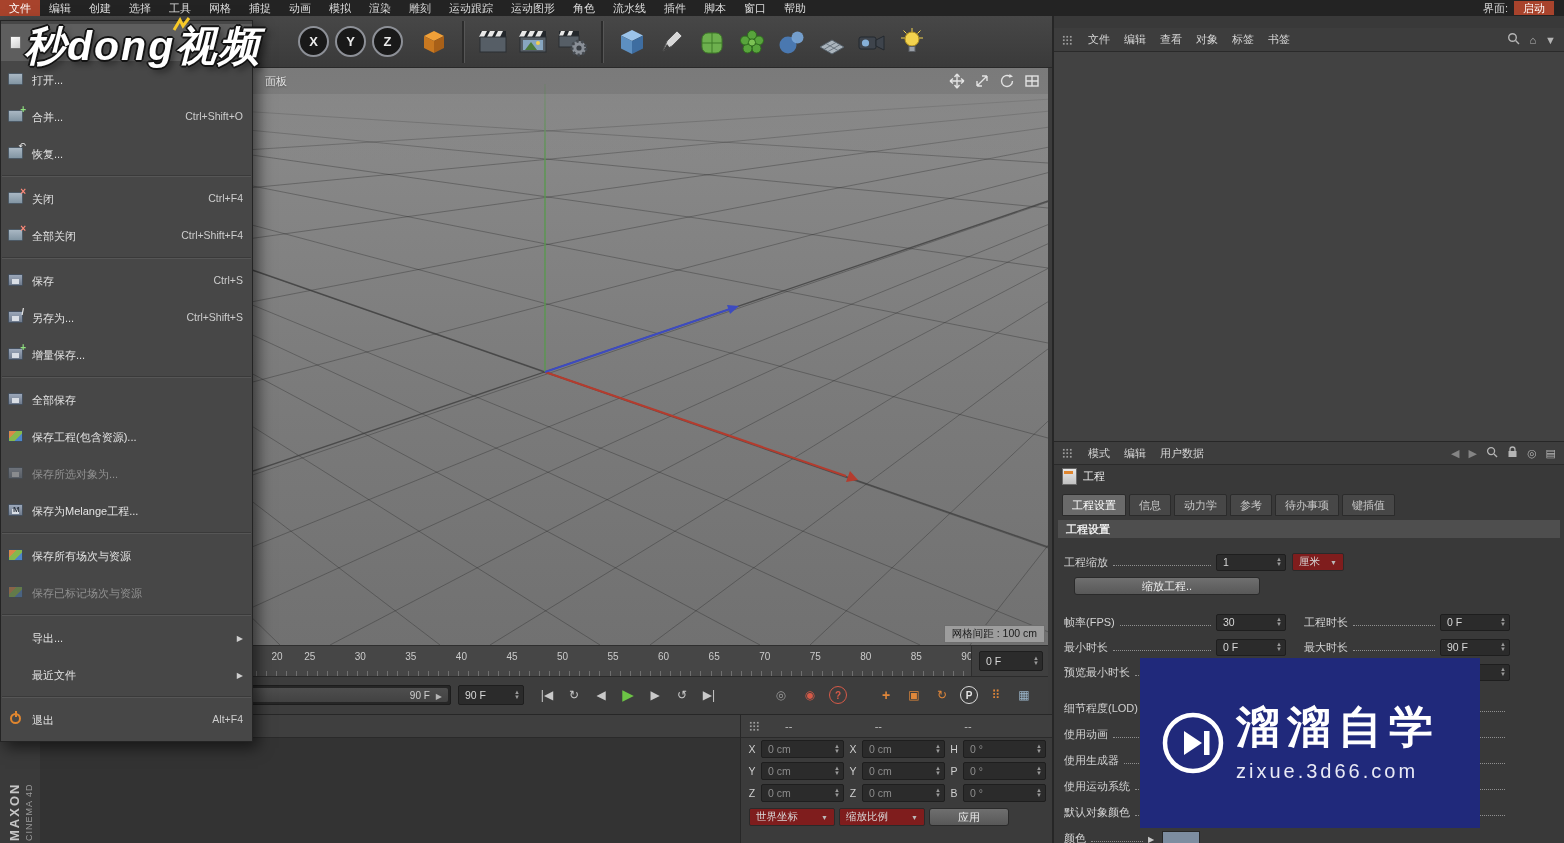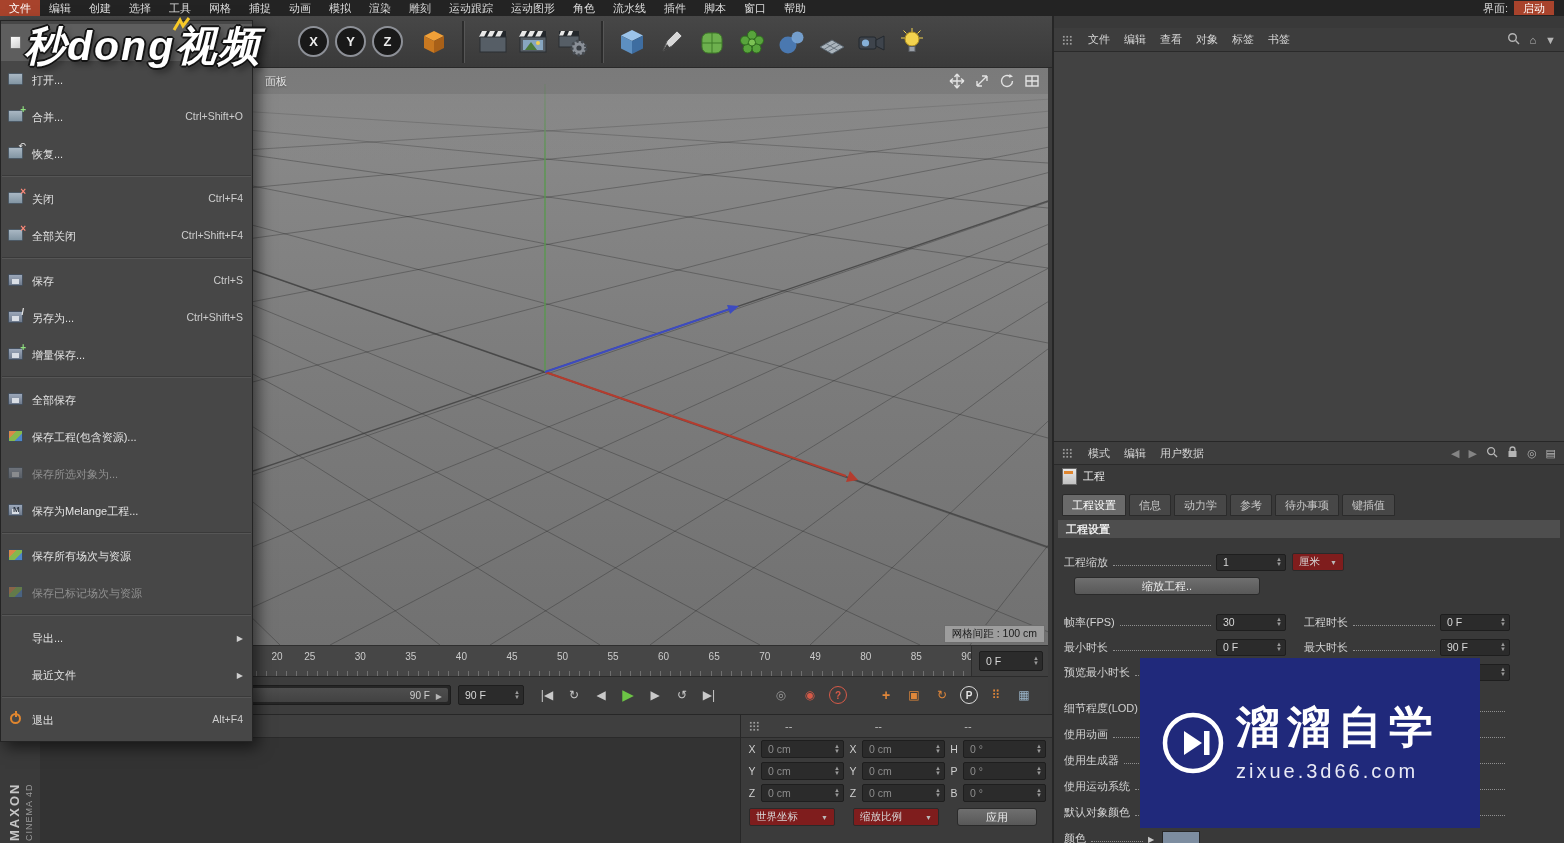--- a/index.html
+++ b/index.html
@@ -87,21 +87,21 @@
   .menu{color:#d6d6d6;font-size:11px;white-space:nowrap}
   .grip{width:10px;height:10px;flex:0 0 10px;margin-right:2px;
         background-image:radial-gradient(#9d9d9d 1px,transparent 1.3px);background-size:3.5px 3.5px}
   .materials{position:absolute;left:40px;top:714px;width:700px;height:129px;background:#333333;border-top:1px solid #272727;z-index:6}
   .coords{position:absolute;left:740px;top:714px;width:312px;height:129px;background:#3b3b3b;border-top:1px solid #272727;
           border-left:1px solid #272727;z-index:6;box-sizing:border-box}
   .chead{flex:1;color:#bdbdbd;padding-left:10px}
   .crow{display:flex;align-items:center;gap:4px;padding:2px 6px}
   .clabel{width:10px;color:#cfcfcf;font-size:10.5px;text-align:center;flex:0 0 10px}
   .cfield{flex:1;height:18px}
-  .cfoot{display:flex;gap:18px;padding:4px 8px;align-items:flex-start}
+  .cfoot{display:flex;gap:4px;padding:4px 8px;align-items:flex-start}
   .dd{display:flex;align-items:center;height:18px;background:#7f1d1d;border:1px solid #2a2a2a;border-radius:2px;
       padding:0 6px;font-size:10.5px;color:#d8d8d8;box-sizing:border-box}
   .dd:after{content:"▼";font-size:7px;color:#bbbbbb;margin-left:auto;padding-left:8px}
   .dd.w86{width:86px}
   .btn{height:18px;background:linear-gradient(#6f6f6f,#585858);border:1px solid #2a2a2a;border-radius:3px;color:#ececec;
        display:flex;align-items:center;justify-content:center;font-size:11px;box-sizing:border-box}
   .btn.w80{width:80px}
 
   
   .rightpanel{position:absolute;left:1052px;top:16px;width:512px;height:827px;background:#393939;border-left:2px solid #262626;z-index:8;box-sizing:border-box}
@@ -419,21 +419,21 @@
         <span class="tick" style="left: 269.75px;">25</span>
         <span class="tick" style="left: 320.3px;">30</span>
         <span class="tick" style="left: 370.85px;">35</span>
         <span class="tick" style="left: 421.4px;">40</span>
         <span class="tick" style="left: 471.95px;">45</span>
         <span class="tick" style="left: 522.5px;">50</span>
         <span class="tick" style="left: 573.05px;">55</span>
         <span class="tick" style="left: 623.6px;">60</span>
         <span class="tick" style="left: 674.15px;">65</span>
         <span class="tick" style="left: 724.7px;">70</span>
-        <span class="tick" style="left: 775.25px;">49</span>
+        <span class="tick" style="left: 775.25px;">75</span>
         <span class="tick" style="left: 825.8px; text-align: center;">80</span>
         <span class="tick" style="left: 876.35px;">85</span>
         <span class="tick" style="left: 926.9px;">90</span>
       </div>
     <div class="tickstrip"></div>
     <div class="ruler-right">
       <div class="field cf-field">
         <span class="fval">0 F</span>
         <span class="stepper"></span>
       </div>

